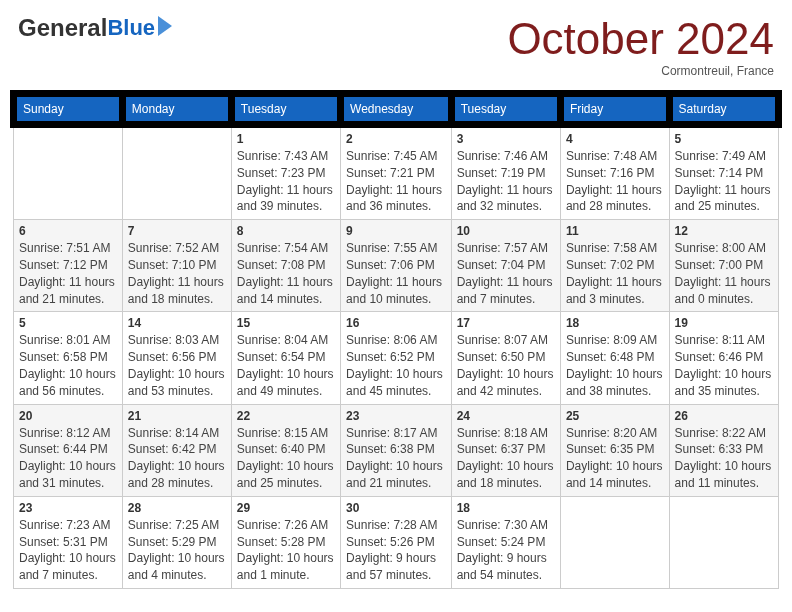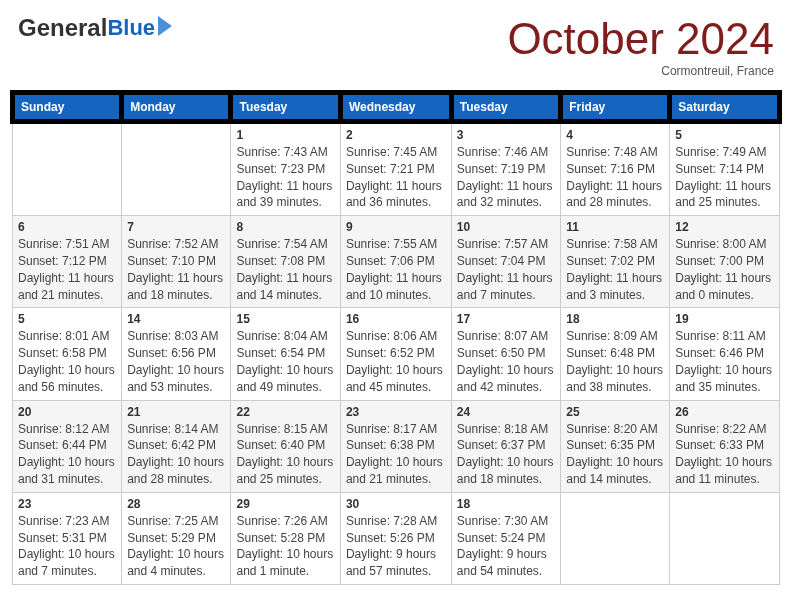--- a/index.html
+++ b/index.html
@@ -59,24 +59,24 @@
     }
     .calendar {
       width: 100%;
       border-collapse: collapse;
       border: 1px solid #ccc;
     }
     .calendar th {
       background: #1565c0;
       color: #fff;
       font-size: 12px;
-      font-weight: bold;
+      font-weight: normal;
       padding: 5px 6px;
       text-align: left;
-      border: 5px solid #000000;
+      border: 7px solid #000000;
     }
     .calendar td {
       border: 1px solid #ccc;
       vertical-align: top;
       padding: 4px 5px;
       font-size: 10px;
       color: #333;
       min-height: 70px;
       width: 113px;
     }

